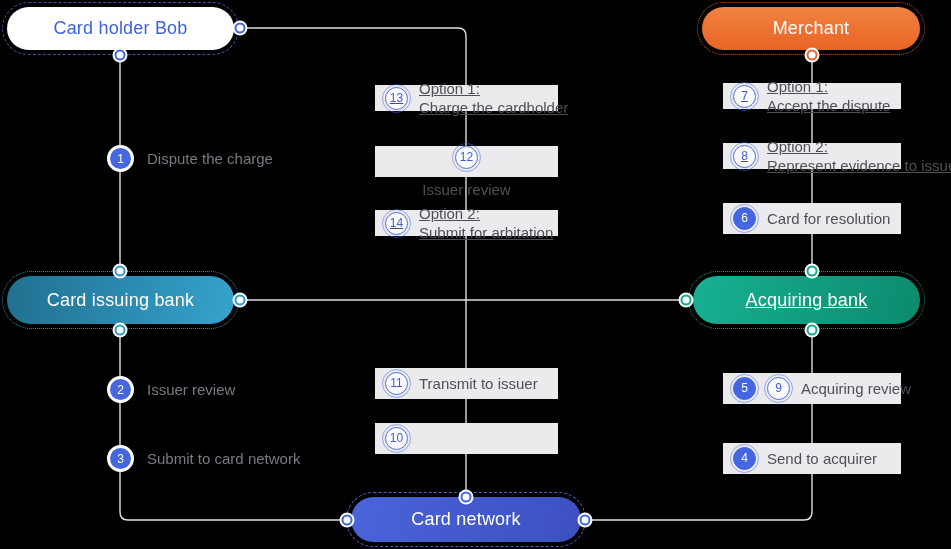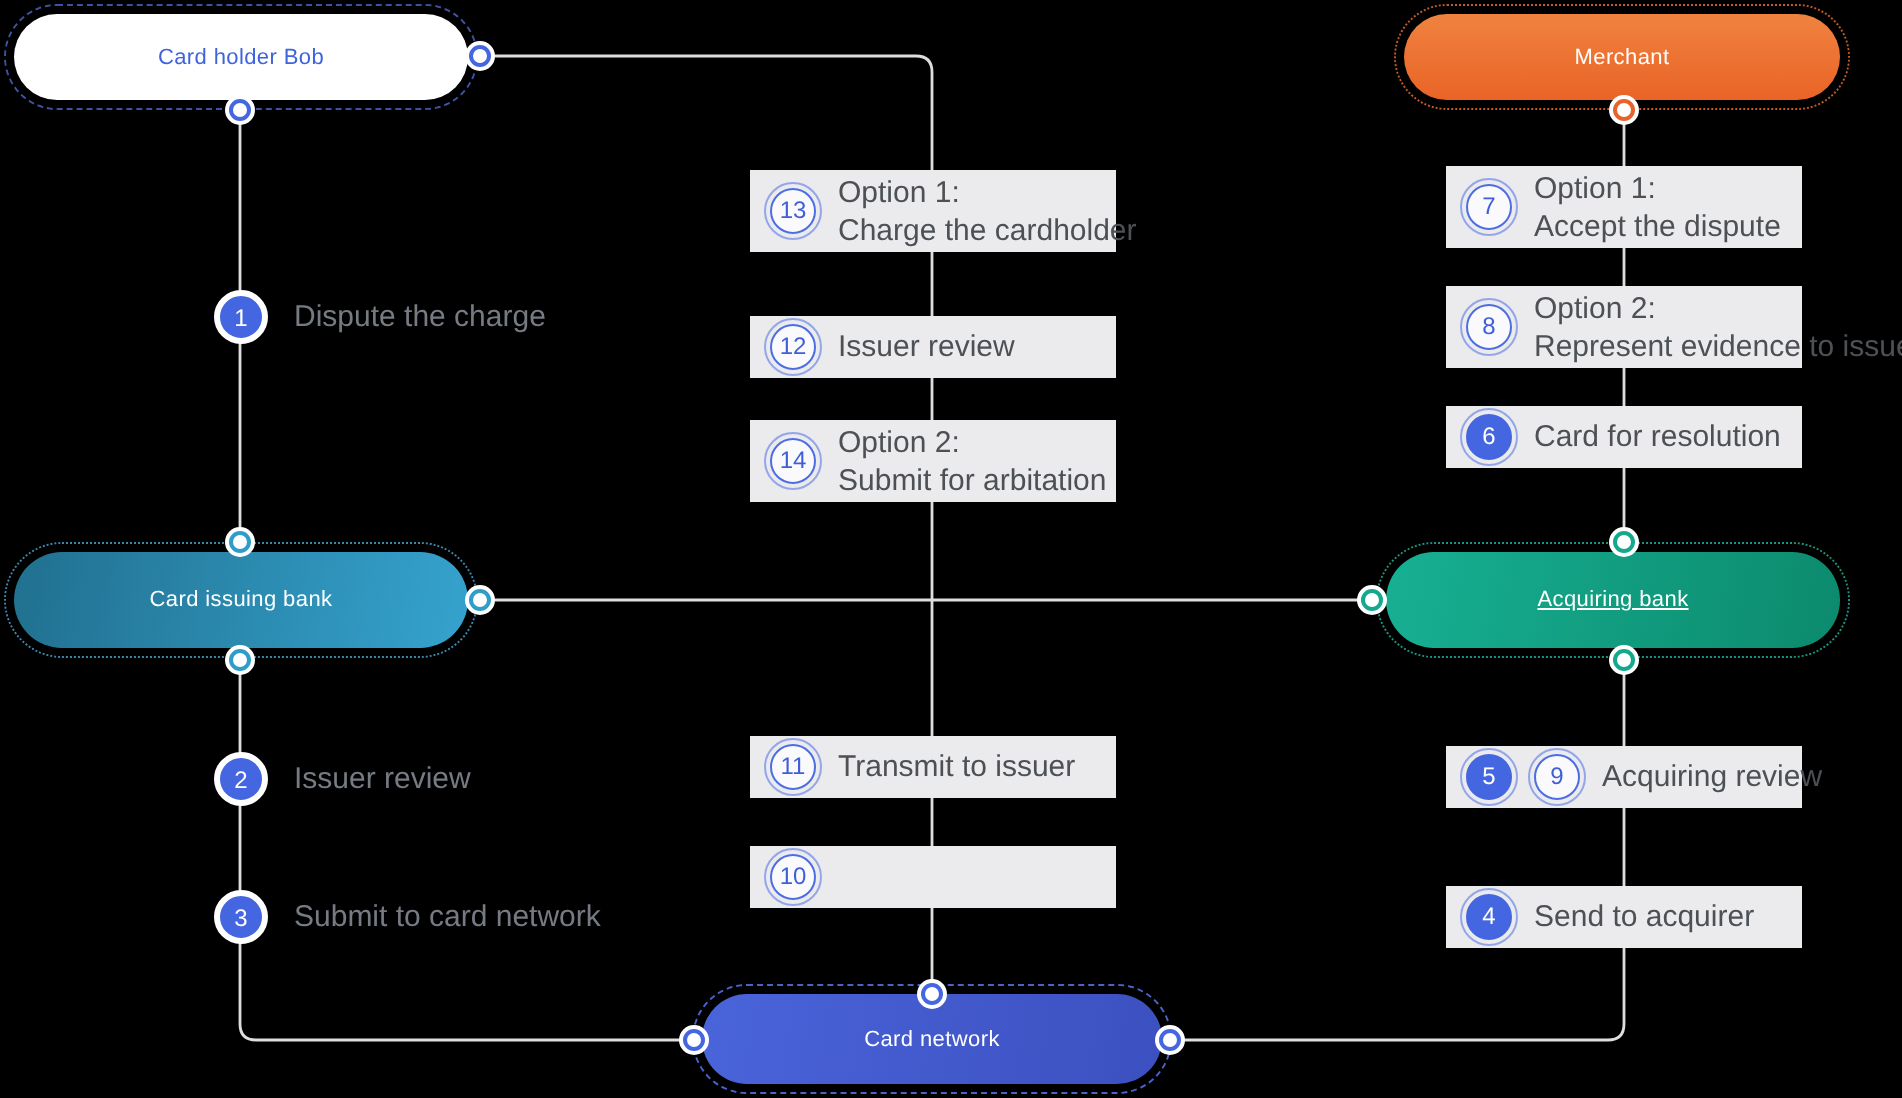--- a/index.html
+++ b/index.html
@@ -18,41 +18,41 @@
   }
   .port.teal-b{border-color:#2e9dc9;}
   .port.teal-g{border-color:#14a88d;}
   .port.orange{border-color:#e8622c;}
   
   .node{
     position:absolute;border-radius:999px;padding:4px;box-sizing:border-box;z-index:5;
   }
   .node .pill{
     width:100%;height:100%;border-radius:999px;display:flex;align-items:center;justify-content:center;
-    font-size:11px;font-weight:500;letter-spacing:.2px;
+    font-size:18px;font-weight:500;letter-spacing:.2px;
   }
   .n-bob{left:2px;top:2px;width:237px;height:53px;border:1.5px dashed #3d52a0;}
   .n-bob .pill{background:#ffffff;color:#3e63dd;}
   .n-merchant{left:697px;top:2px;width:228px;height:53px;border:1.5px dotted #c05a28;}
   .n-merchant .pill{background:linear-gradient(180deg,#f0823f,#e96426);color:#fff;}
   .n-issuing{left:2px;top:271px;width:237px;height:58px;border:1.5px dotted #3f86ab;}
   .n-issuing .pill{background:linear-gradient(100deg,#21708f,#35a3ce);color:#fff;}
   .n-acquiring{left:688px;top:271px;width:237px;height:58px;border:1.5px dotted #1d927c;}
   .n-acquiring .pill{background:linear-gradient(100deg,#17b093,#0c8a6d);color:#fff;text-decoration:underline;}
   .n-network{left:346px;top:492px;width:240px;height:55px;border:1.5px dashed #4a63c8;}
   .n-network .pill{background:linear-gradient(100deg,#4a64da,#3c50c0);color:#fff;}
   
   .step-box{
     position:absolute;background:#ebebed;display:flex;align-items:center;gap:11px;
     padding:0 10px;box-sizing:border-box;color:#4d5156;font-size:15px;line-height:19px;
     white-space:nowrap;z-index:4;
   }
   .col-mid{left:375px;width:183px;}
   .col-right{left:723px;width:178px;}
-  .h1{height:31px;} .h2{height:41px;}
+  .h1{height:31px;} .h2{height:26px;text-decoration:underline;}
   
   .badge{
     position:relative;flex:0 0 auto;width:21px;height:21px;border-radius:50%;
     border:1px solid #4d6ee3;color:#3f5ed9;background:#fafafc;
     display:flex;align-items:center;justify-content:center;font-size:12px;
   }
   .badge::after{
     content:'';position:absolute;inset:-4px;border-radius:50%;
     border:1px solid rgba(77,110,227,.55);
   }
@@ -121,21 +121,21 @@
   </div>
   <div class="side-step" style="left:107px;top:445px;">
     <span class="side-badge">3</span>
     <span>Submit to card network</span>
   </div>
 
   <div class="step-box col-mid h2" style="top:85px;">
     <span class="badge">13</span>
     <span><span>Option 1:</span><br><span>Charge the cardholder</span></span>
   </div>
-  <div class="step-box col-mid h1" style="top:158px;">
+  <div class="step-box col-mid h1" style="top:146px;flex-direction:column;">
     <span class="badge">12</span>
     <span>Issuer review</span>
   </div>
   <div class="step-box col-mid h2" style="top:210px;">
     <span class="badge">14</span>
     <span><span>Option 2:</span><br><span>Submit for arbitation</span></span>
   </div>
   <div class="step-box col-mid h1" style="top:368px;">
     <span class="badge">11</span>
     <span>Transmit to issuer</span>

